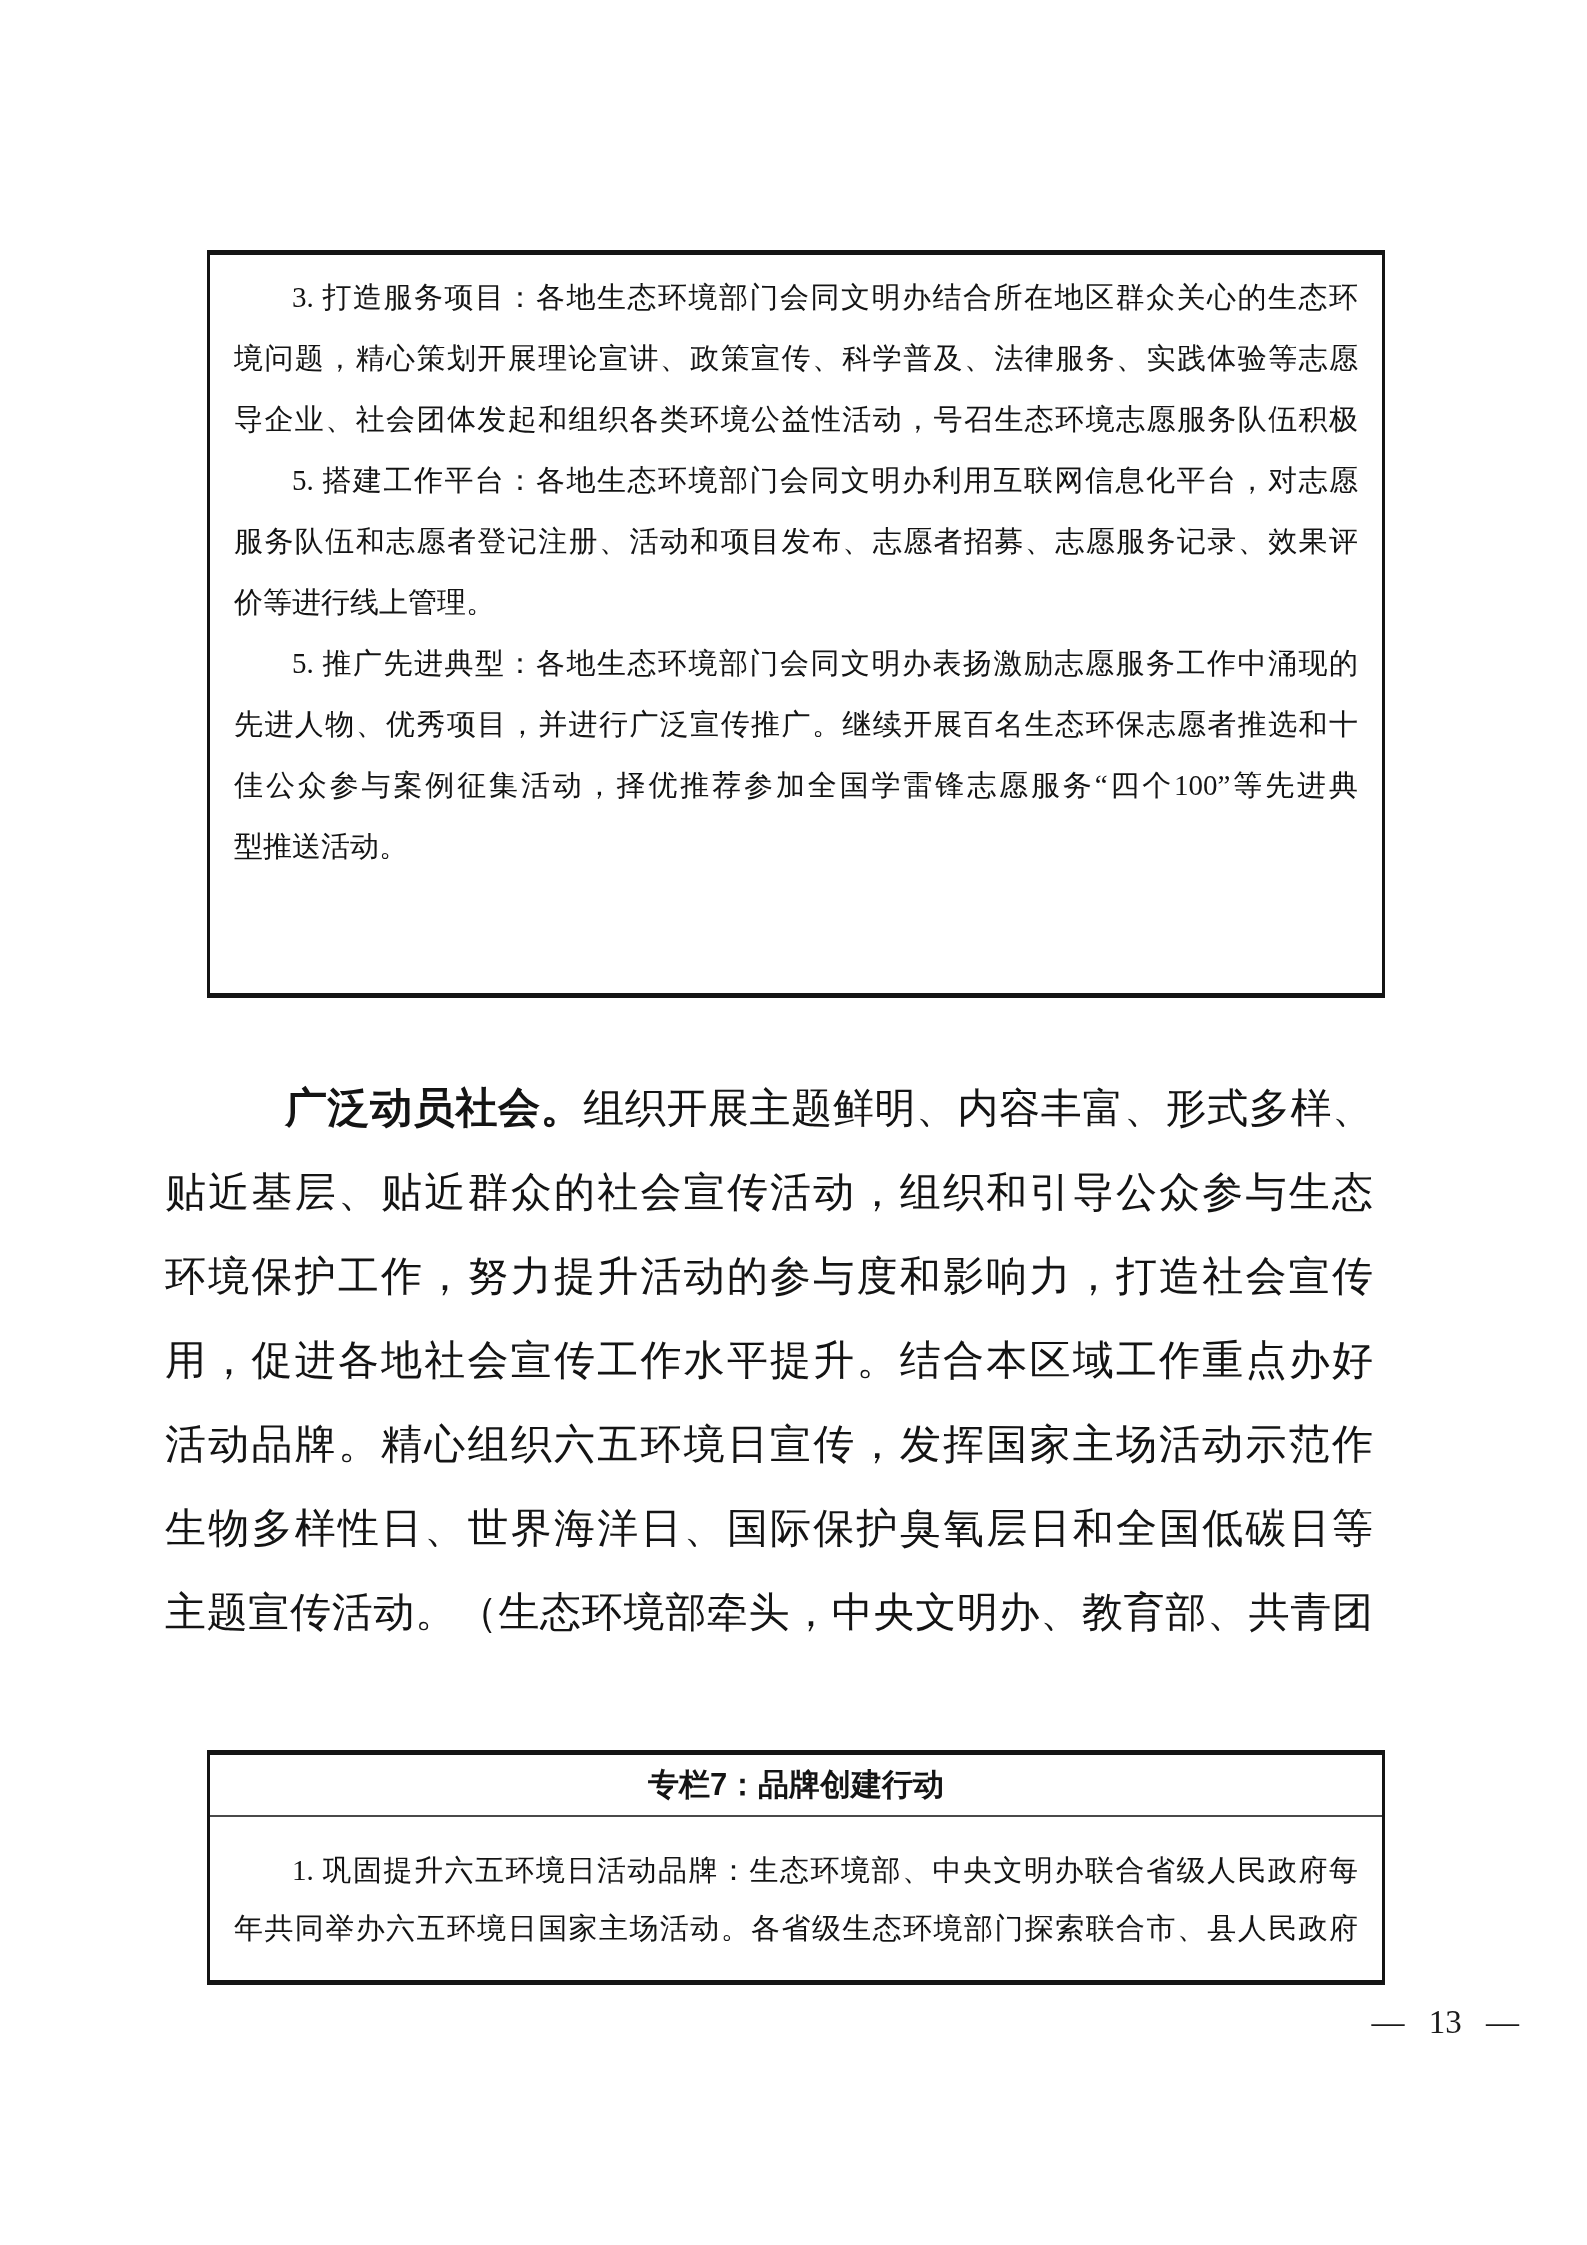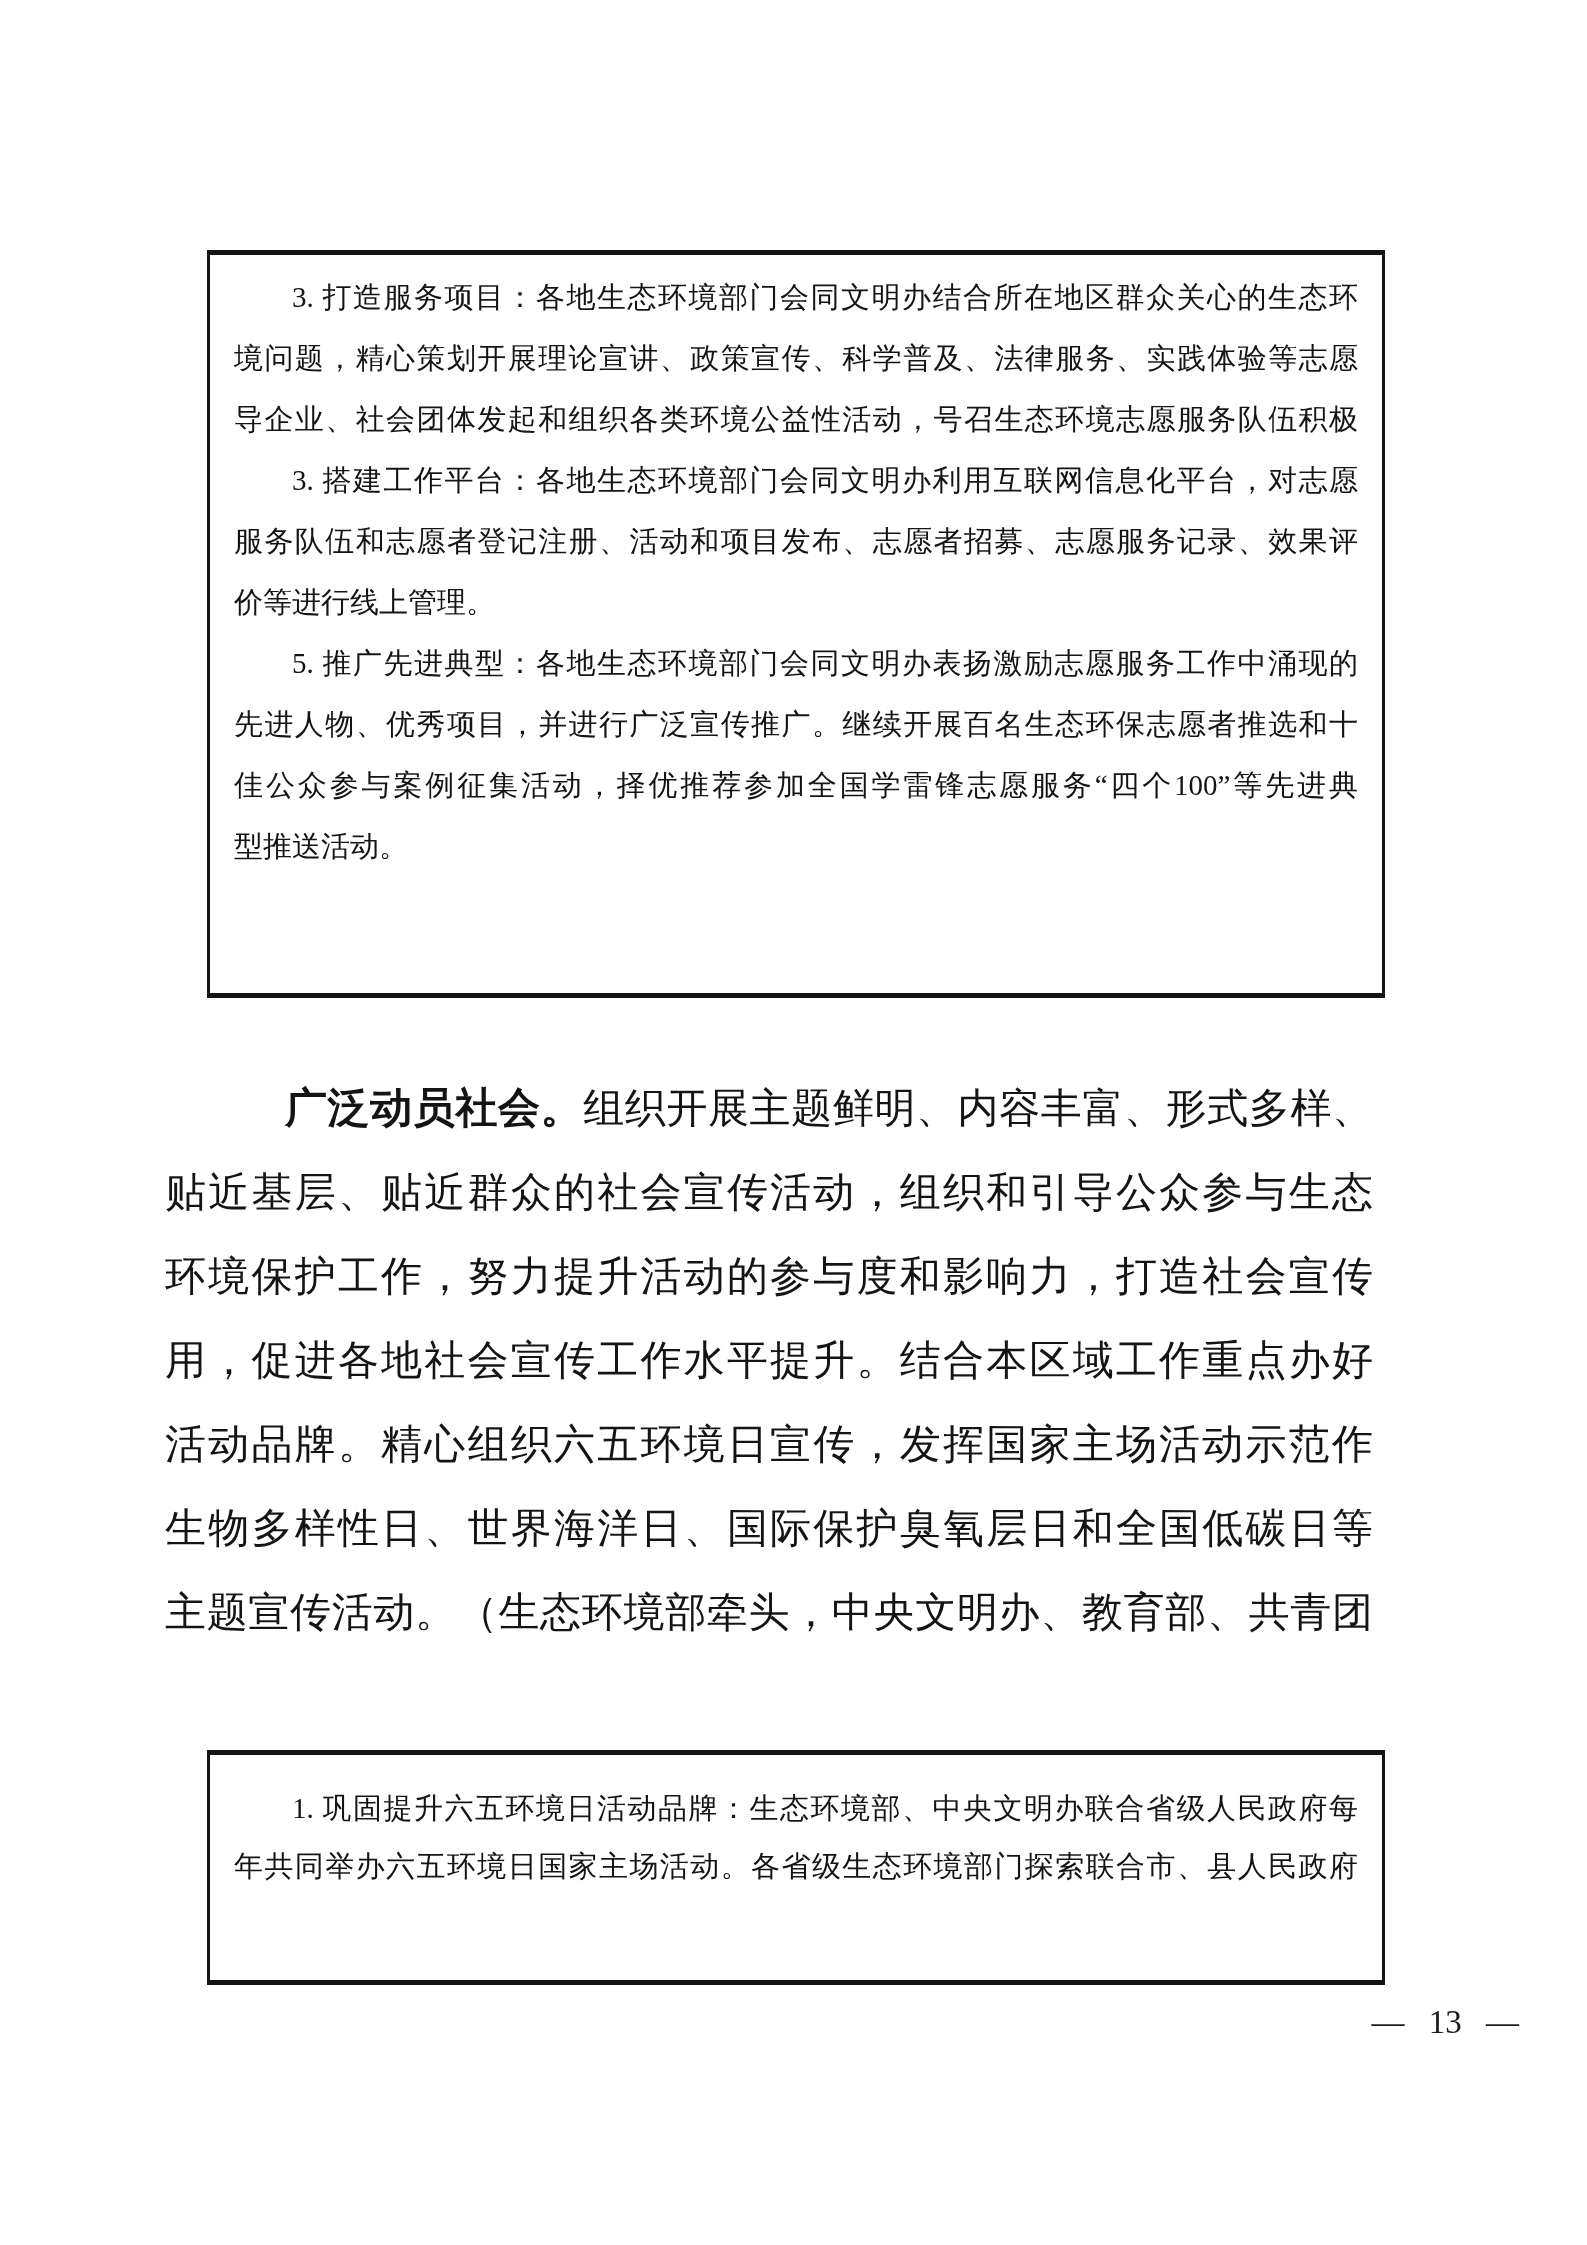--- a/index.html
+++ b/index.html
@@ -83,21 +83,21 @@
 </style>
 </head>
 <body>
 
 <div class="page">
 
   <section class="cbox cbox-volunteer">
     <div class="bline indent justify">3. 打造服务项目：各地生态环境部门会同文明办结合所在地区群众关心的生态环</div>
     <div class="bline justify">境问题，精心策划开展理论宣讲、政策宣传、科学普及、法律服务、实践体验等志愿</div>
     <div class="bline justify">导企业、社会团体发起和组织各类环境公益性活动，号召生态环境志愿服务队伍积极</div>
-    <div class="bline indent justify">3. 搭建工作平台：各地生态环境部门会同文明办利用互联网信息化平台，对志愿</div>
+    <div class="bline indent justify">5. 搭建工作平台：各地生态环境部门会同文明办利用互联网信息化平台，对志愿</div>
     <div class="bline justify">服务队伍和志愿者登记注册、活动和项目发布、志愿者招募、志愿服务记录、效果评</div>
     <div class="bline">价等进行线上管理。</div>
     <div class="bline indent justify">5. 推广先进典型：各地生态环境部门会同文明办表扬激励志愿服务工作中涌现的</div>
     <div class="bline justify">先进人物、优秀项目，并进行广泛宣传推广。继续开展百名生态环保志愿者推选和十</div>
     <div class="bline justify">佳公众参与案例征集活动，择优推荐参加全国学雷锋志愿服务“四个100”等先进典</div>
     <div class="bline">型推送活动。</div>
   </section>
 
   <div class="body-para">
     <div class="pline first justify">
@@ -105,20 +105,21 @@
     </div>
     <div class="pline justify">贴近基层、贴近群众的社会宣传活动，组织和引导公众参与生态</div>
     <div class="pline justify">环境保护工作，努力提升活动的参与度和影响力，打造社会宣传</div>
     <div class="pline justify">用，促进各地社会宣传工作水平提升。结合本区域工作重点办好</div>
     <div class="pline justify">活动品牌。精心组织六五环境日宣传，发挥国家主场活动示范作</div>
     <div class="pline justify">生物多样性日、世界海洋日、国际保护臭氧层日和全国低碳日等</div>
     <div class="pline justify">主题宣传活动。（生态环境部牵头，中央文明办、教育部、共青团</div>
   </div>
 
   <section class="cbox cbox-brand">
+    <div class="cbox-header">专栏7：品牌创建行动</div>
     <div class="cbox-body">
       <div class="bline indent justify">1. 巩固提升六五环境日活动品牌：生态环境部、中央文明办联合省级人民政府每</div>
       <div class="bline justify">年共同举办六五环境日国家主场活动。各省级生态环境部门探索联合市、县人民政府</div>
     </div>
   </section>
 
   <div class="page-number">— 13 —</div>
 
 </div>
 

